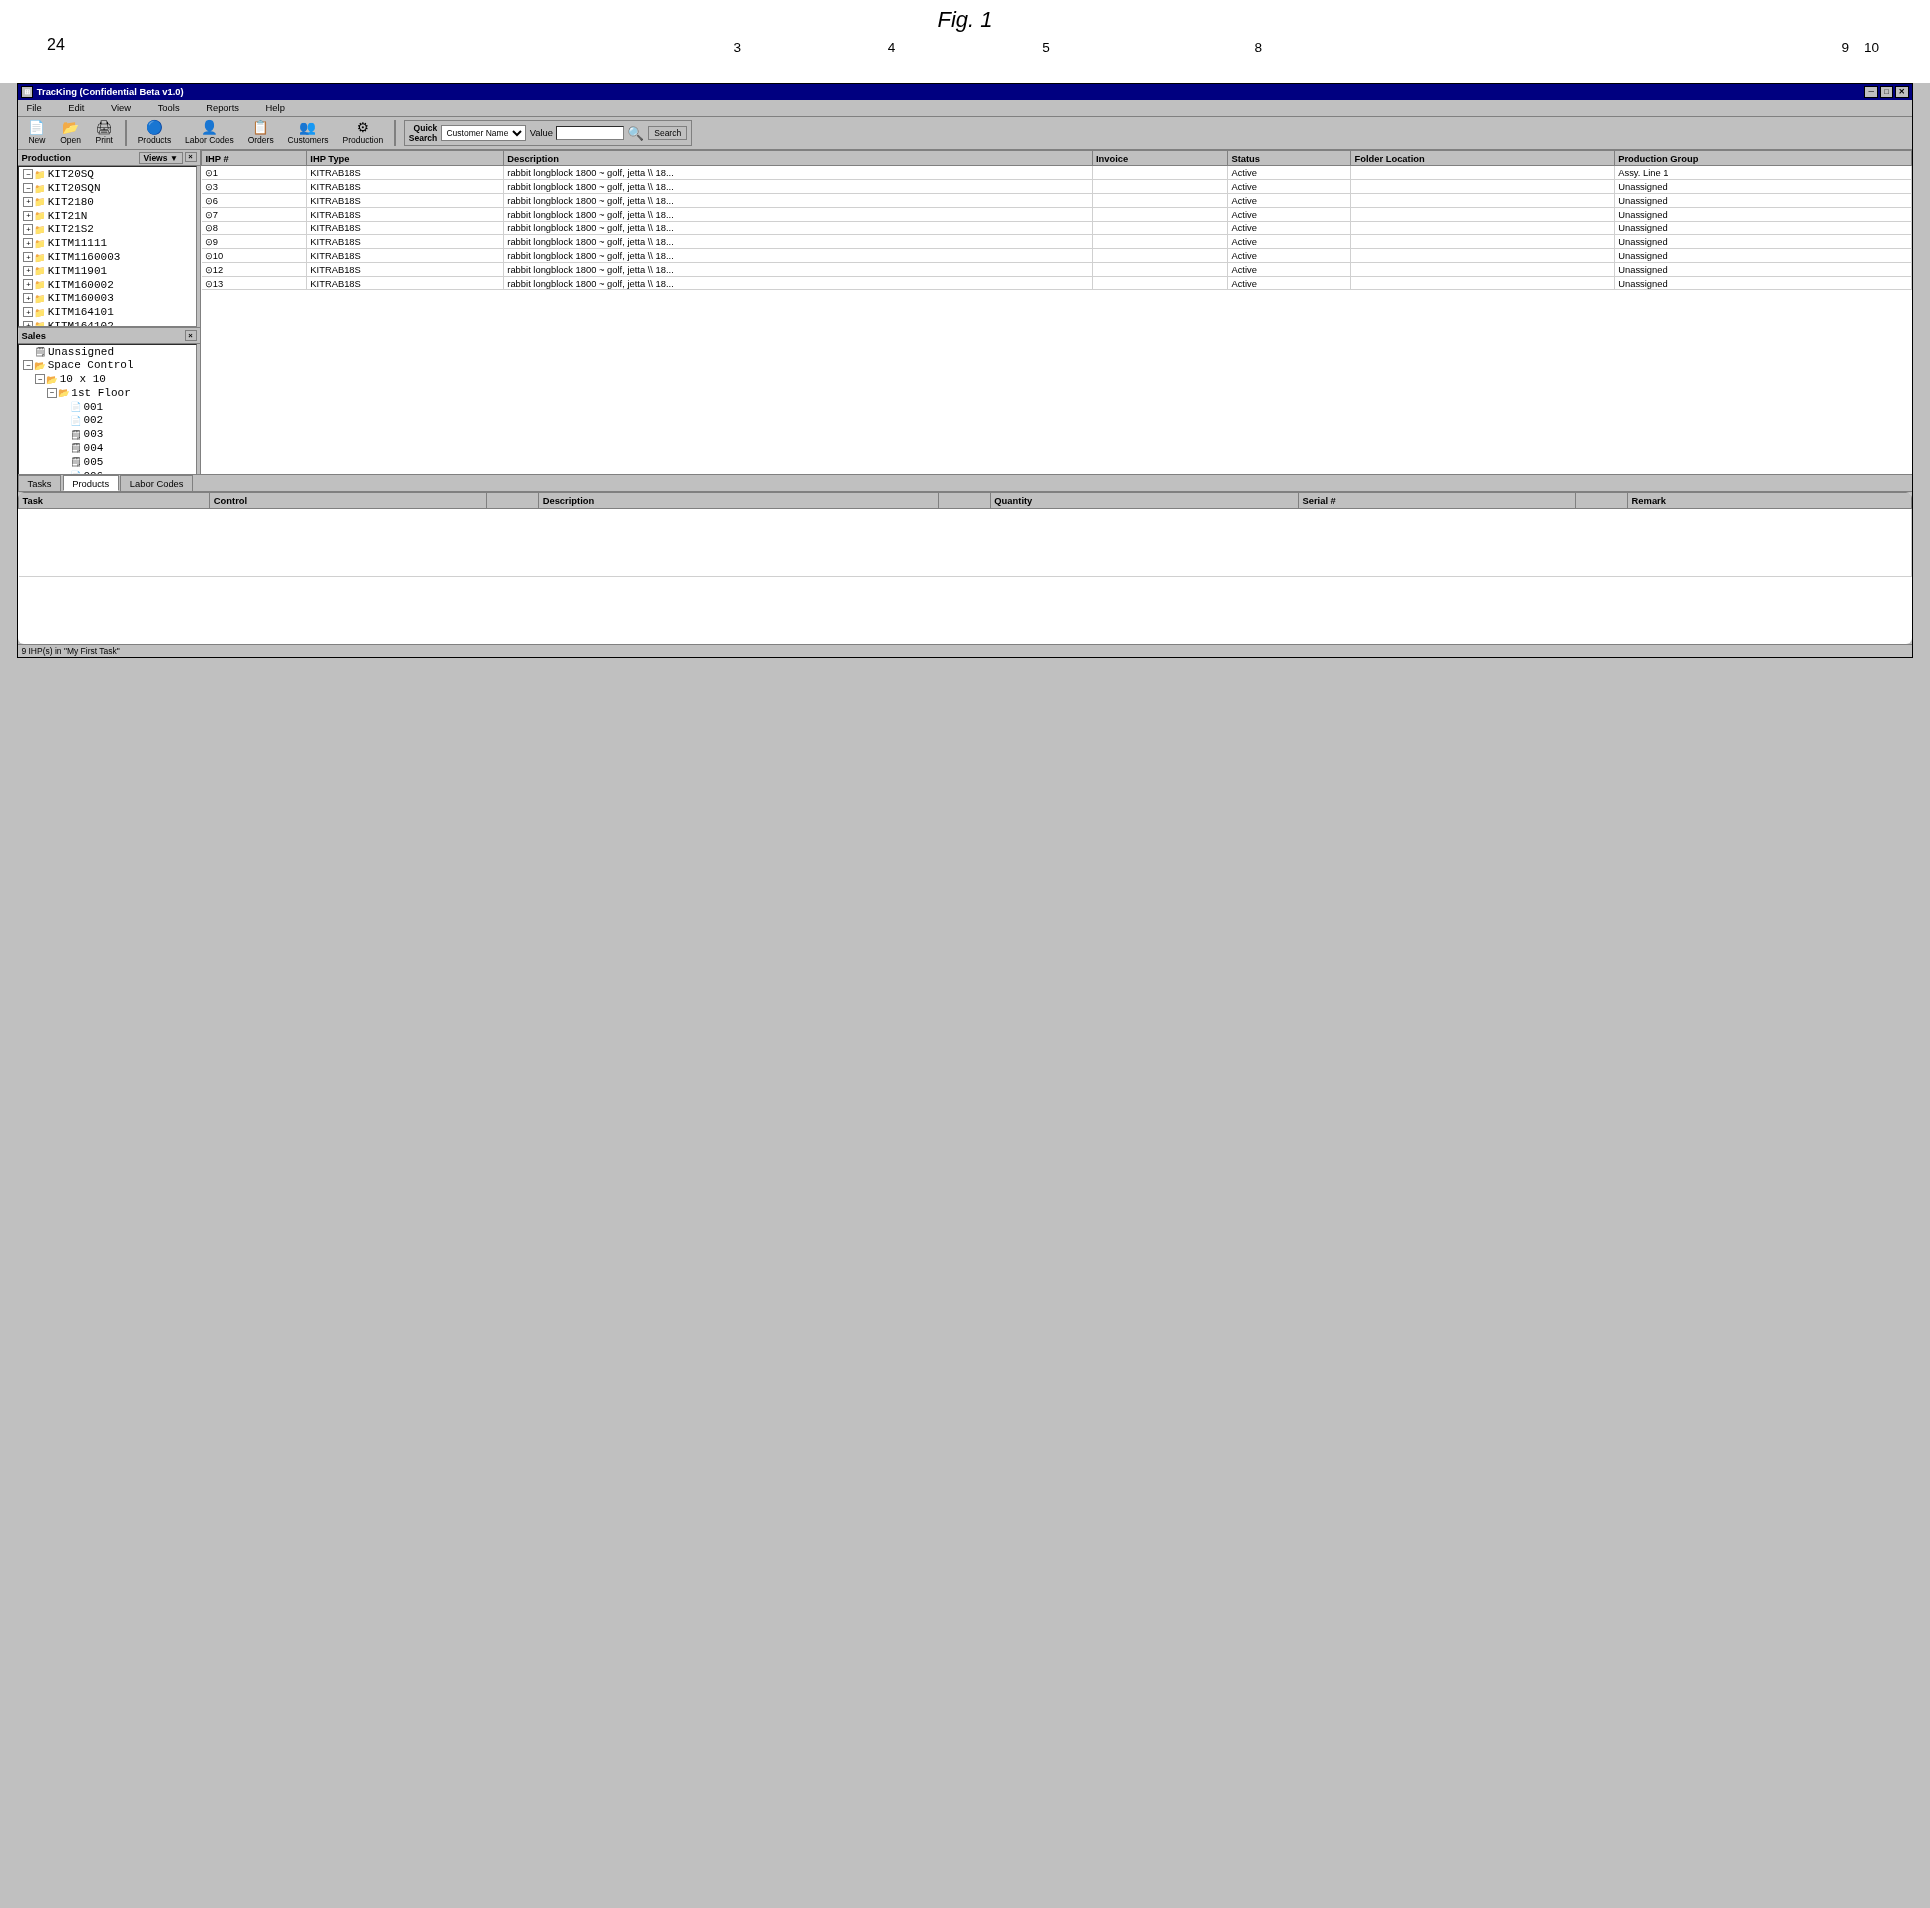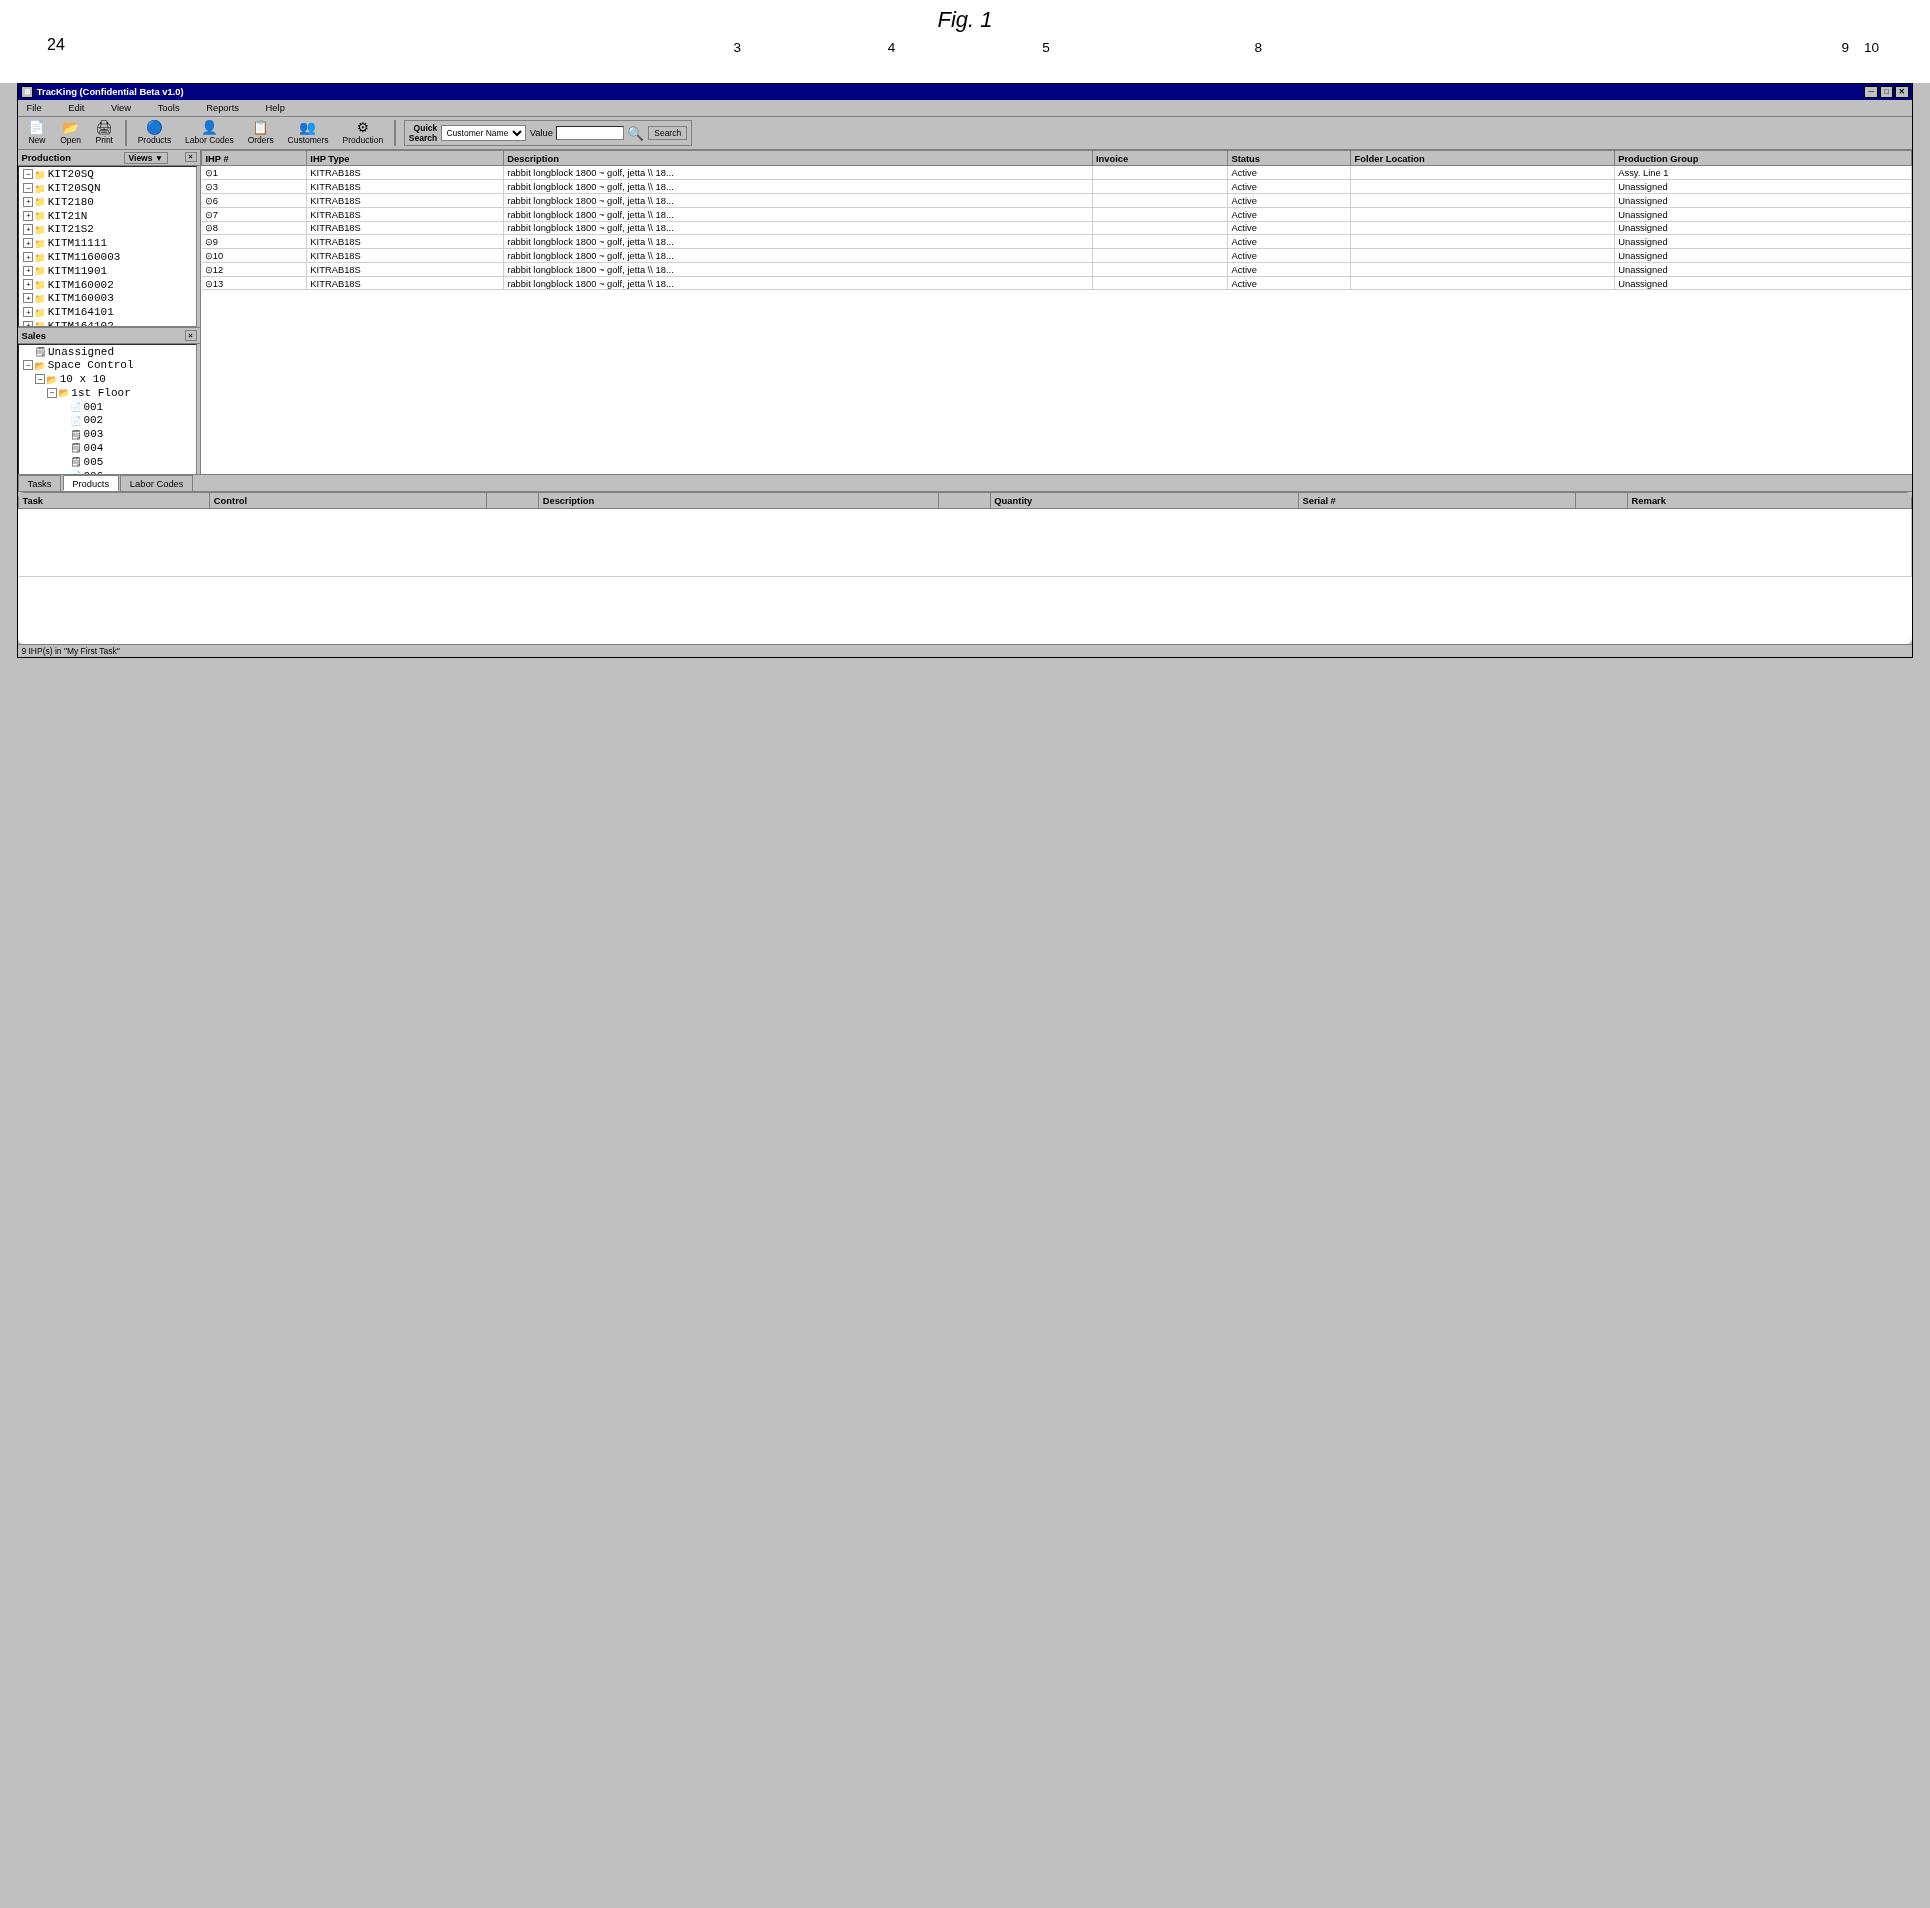--- a/index.html
+++ b/index.html
@@ -153,21 +153,21 @@
       padding: 1.7px 3.4px;
       display: flex;
       align-items: center;
       justify-content: space-between;
       font-size: 9.4px;
       font-weight: bold;
     }
 
     .panel-header-right {
       display: flex;
-      gap: 17px;
+      gap: 2px;
     }
 
     .panel-close-btn {
       width: 12px;
       height: 10.2px;
       background: #c0c0c0;
       border: 0.9px solid #808080;
       display: flex;
       align-items: center;
       justify-content: center;

